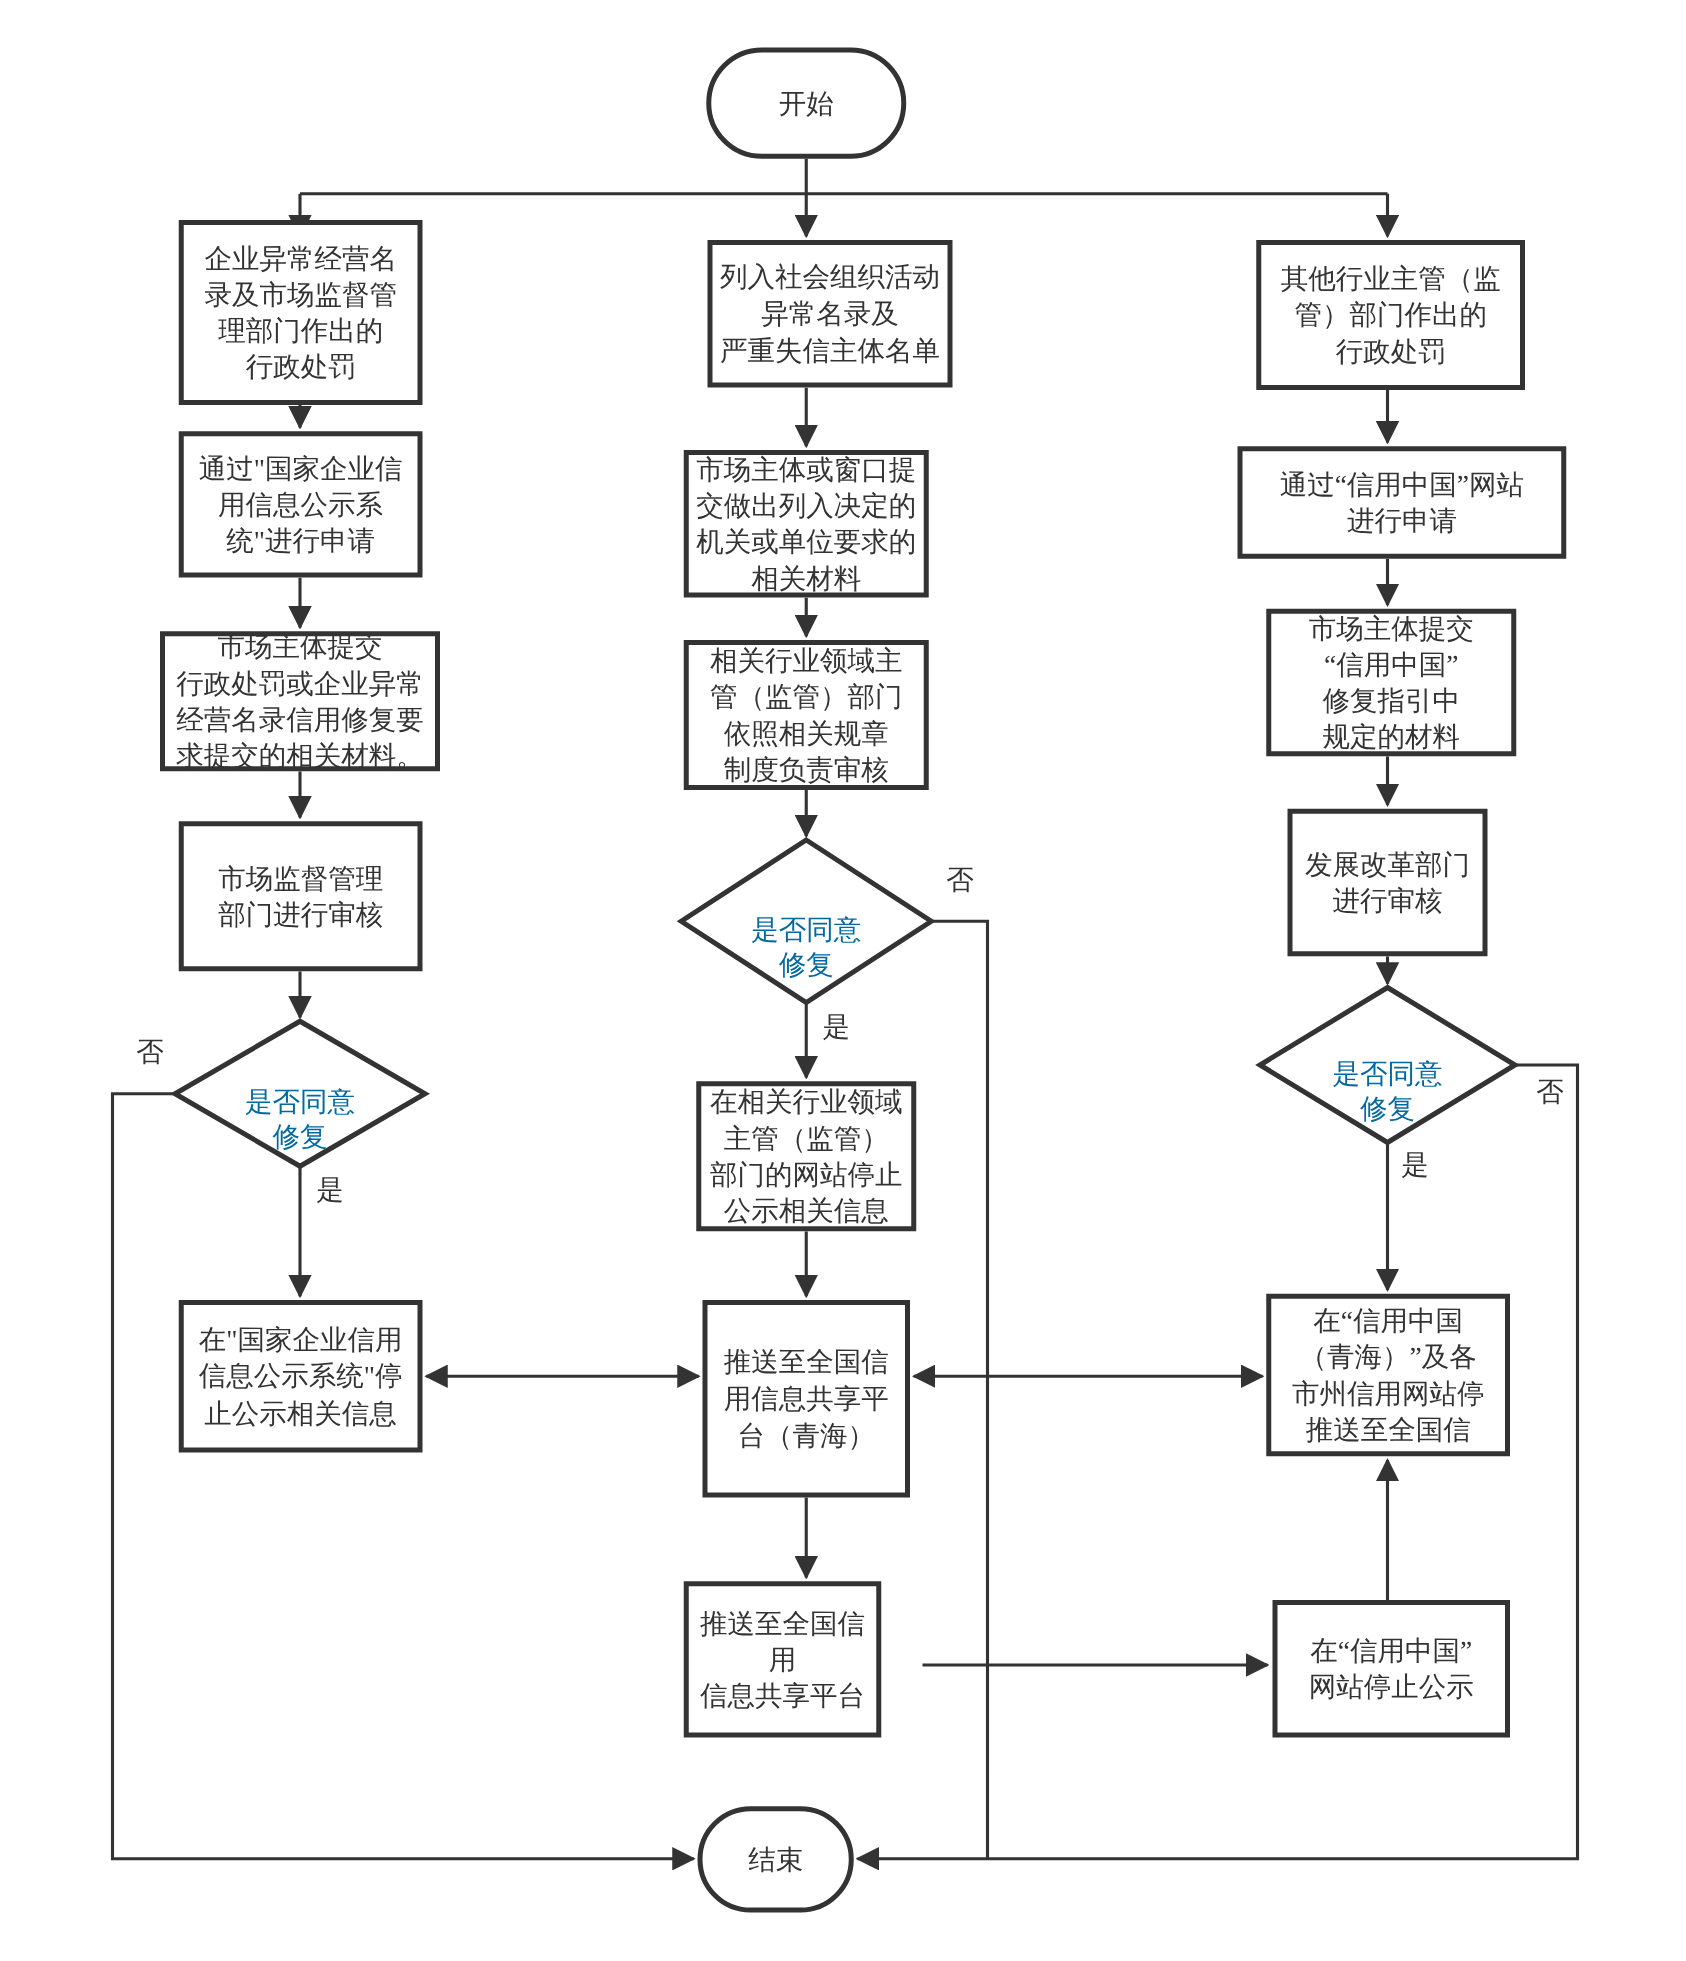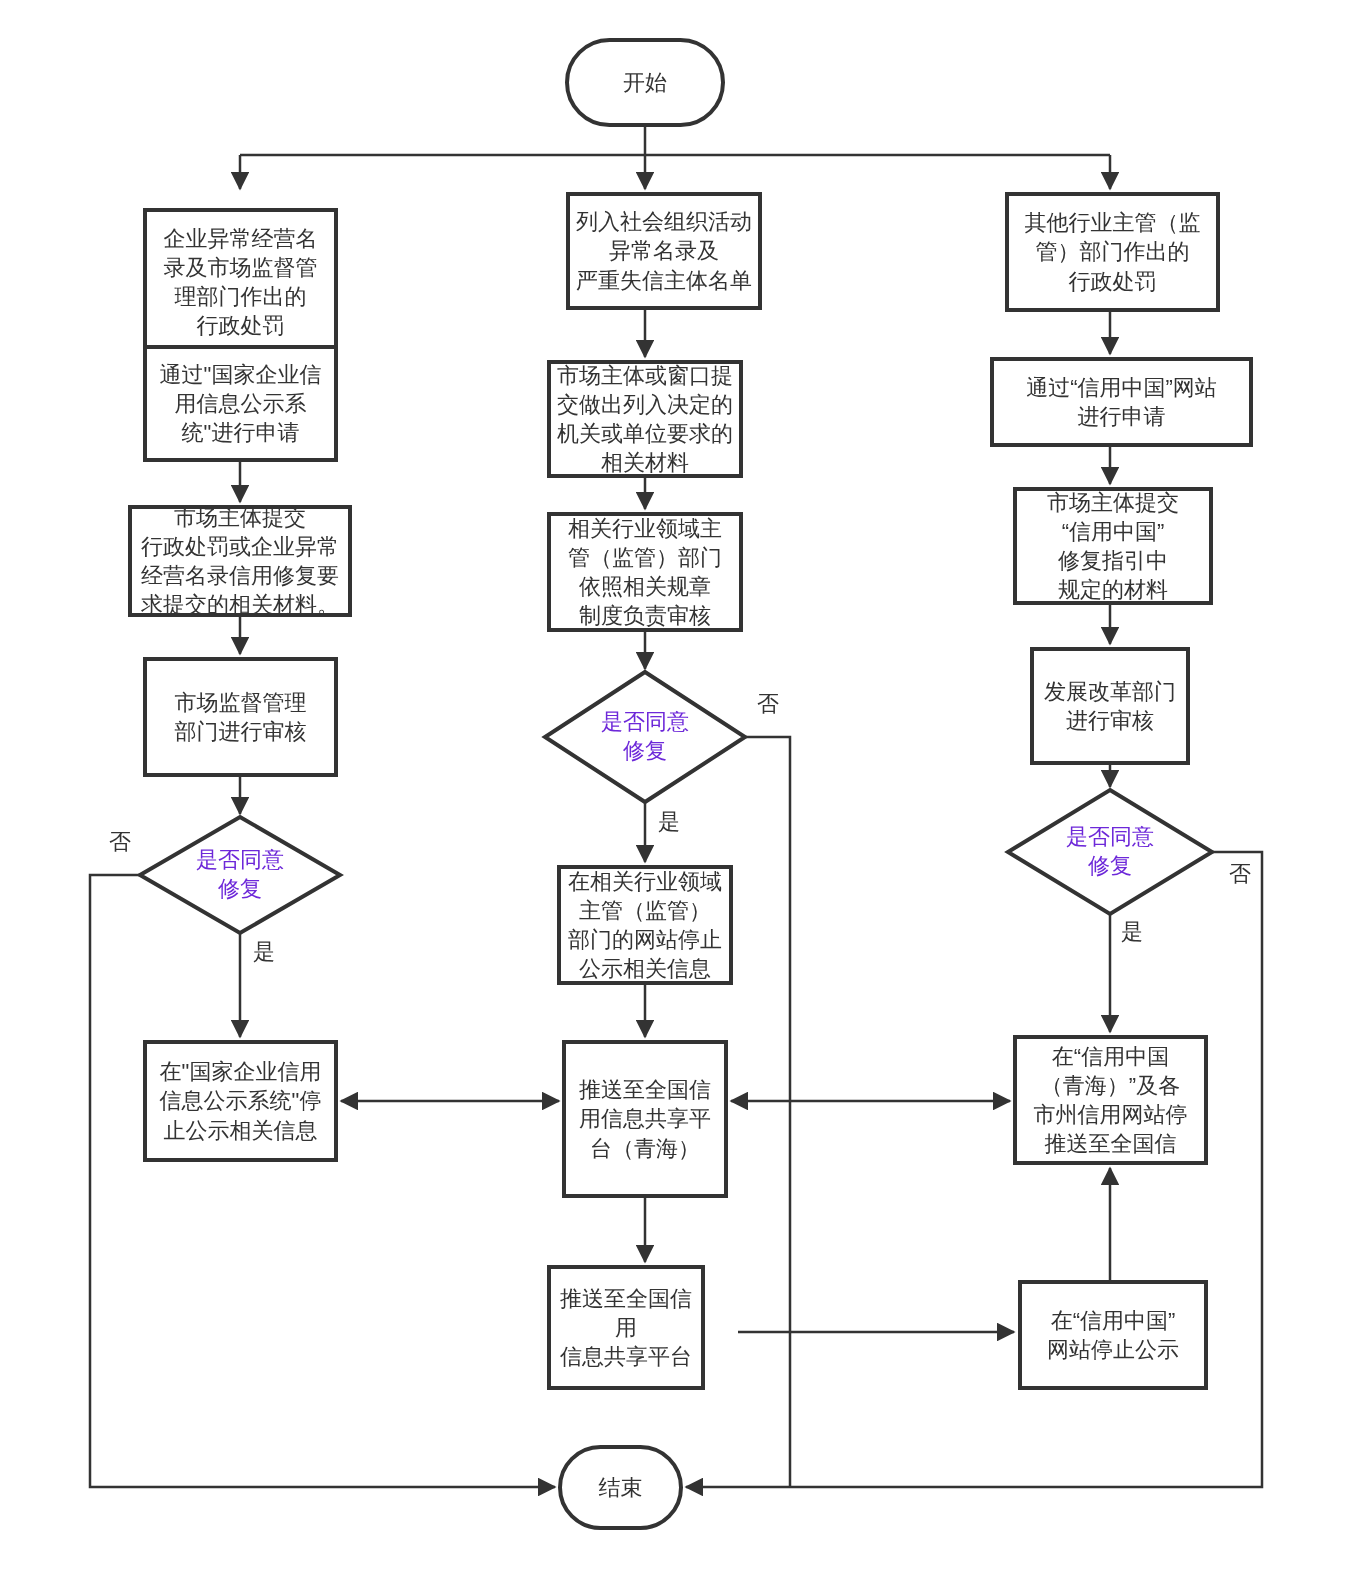--- a/index.html
+++ b/index.html
@@ -1,31 +1,31 @@
 <!DOCTYPE html>
 <html><head>
 <meta charset="utf-8">
 <style>
   html,body{margin:0;padding:0;background:#fff;}
   .canvas{
     position:relative;width:1349px;height:1569px;background:#ffffff;
-    font-family:Liberation Sans, sans-serif;color:#333;
+    font-family:Liberation Serif, serif;color:#333;
     overflow:hidden;
   }
   .wires{position:absolute;left:0;top:0;width:1349px;height:1569px;}
   .node{
     position:absolute;box-sizing:border-box;border:4px solid #333;background:#fff;
     display:flex;align-items:center;justify-content:center;
     text-align:center;font-size:22px;line-height:1.33;color:#333;
   }
   .node span,.dlabel span{white-space:pre-line;}
   .pill{border-radius:46px;}
   .dlabel{
-    position:absolute;display:flex;align-items:center;justify-content:center;
-    text-align:center;font-size:22px;line-height:1.3;color:#6d28d9;
+    position:absolute;display:flex;align-items:flex-end;justify-content:center;
+    text-align:center;font-size:22px;line-height:1.3;color:#0369a1;
   }
   .elabel{
     position:absolute;display:flex;align-items:center;justify-content:center;
     font-size:22px;color:#333;
   }
 </style>
 </head>
 <body>
 
 <div class="canvas">
@@ -73,21 +73,21 @@
     <polygon stroke-width="4" points="1110,790 1212,852 1110,914 1008,852"></polygon>
   </svg>
 
   <div class="node pill" style="left:565px;top:38px;width:160px;height:89px">
     <span>开始</span>
   </div>
   <div class="node pill" style="left:558px;top:1445px;width:125px;height:85px">
     <span>结束</span>
   </div>
 
-  <div class="node" style="left:143px;top:208px;width:195px;height:148px">
+  <div class="node" style="left:143px;top:176px;width:195px;height:148px">
     <span>企业异常经营名
 录及市场监督管
 理部门作出的
 行政处罚</span>
   </div>
   <div class="node" style="left:143px;top:345px;width:195px;height:117px">
     <span>通过"国家企业信
 用信息公示系
 统"进行申请</span>
   </div>

